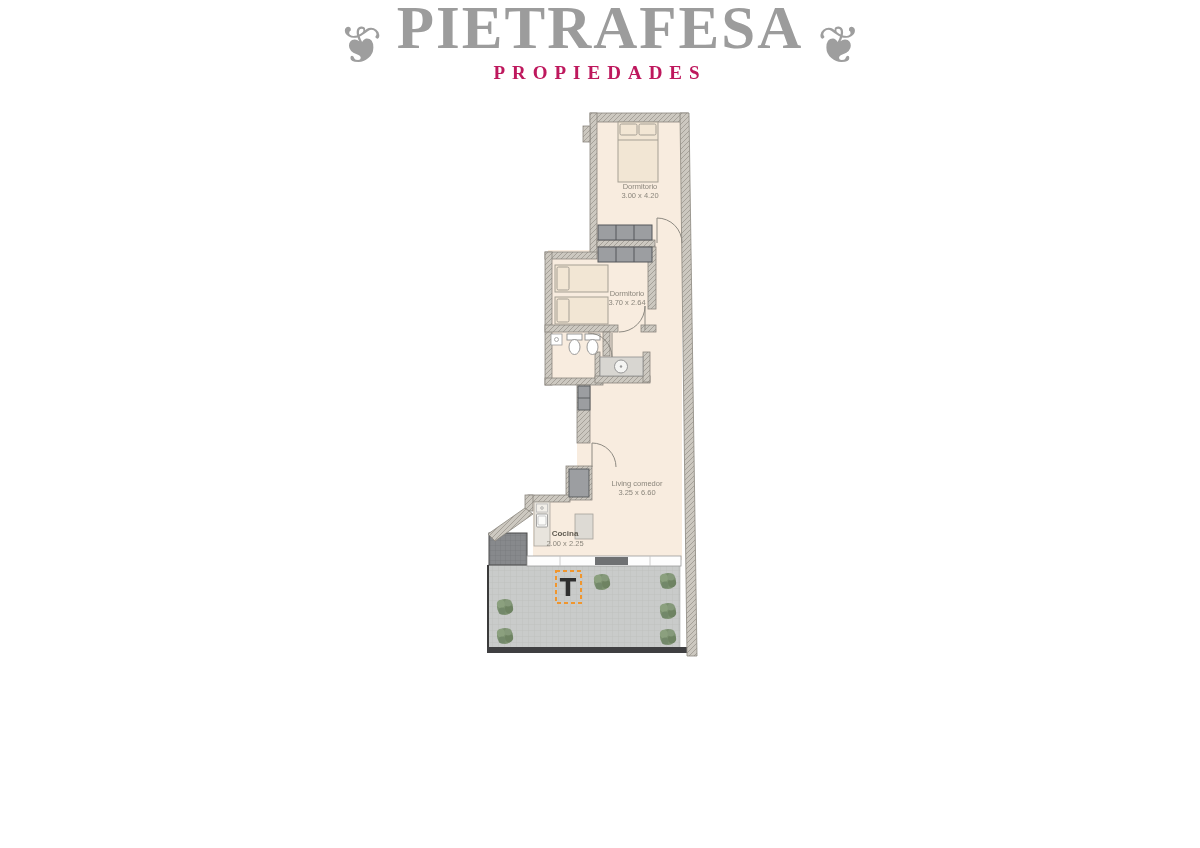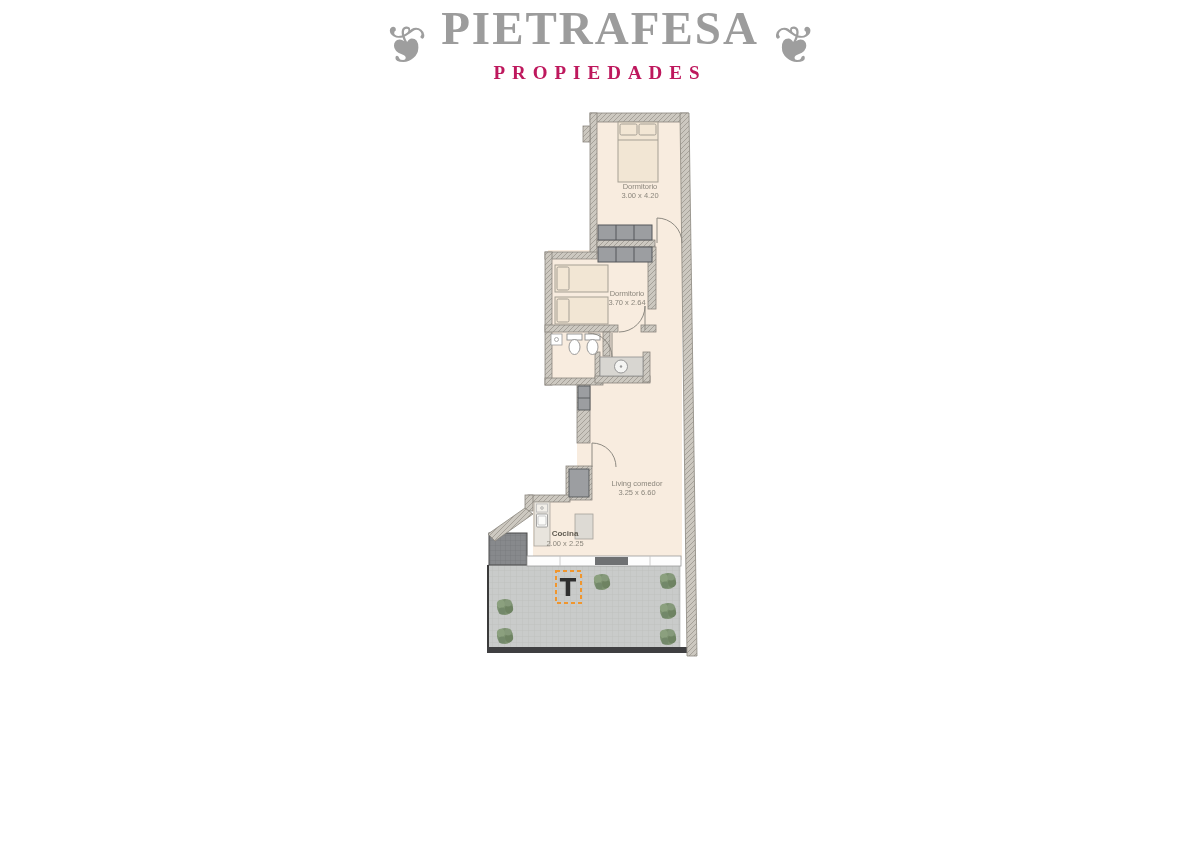--- a/index.html
+++ b/index.html
@@ -4,21 +4,21 @@
 <style>
   html,body{margin:0;padding:0;background:#ffffff;width:1200px;height:848px;overflow:hidden;
     font-family:"Liberation Sans",sans-serif;}
   .page{position:relative;width:1200px;height:848px;background:#fff;}
   .brand{position:absolute;top:6px;left:0;width:100%;display:flex;justify-content:center;
     align-items:center;gap:14px;}
   .brand .ornament{font-size:52px;line-height:56px;color:#9e9e9e;
     font-family:"DejaVu Sans",sans-serif;}
   .brand .ornament.left{transform:scaleX(-1);}
   .brand-text{text-align:center;}
-  .brand-title{font-family:"Liberation Serif",serif;font-size:47px;line-height:44px;
+  .brand-title{font-family:"Liberation Serif",serif;font-size:61px;line-height:44px;
     font-weight:700;color:#9c9c9c;letter-spacing:2px;margin:0;}
   .brand-tagline{font-family:"Liberation Serif",serif;font-size:19px;font-weight:700;
     color:#be185d;letter-spacing:7px;margin-top:12px;}
   svg{position:absolute;top:0;left:0;}
   text{font-family:"Liberation Sans",sans-serif;}
   .room-label{font-size:7.5px;fill:#8b867c;text-anchor:middle;}
   .room-label-strong{font-size:8px;fill:#5f5a50;font-weight:700;text-anchor:middle;}
   .t-marker{font-size:24px;font-weight:700;fill:#2f2f2f;text-anchor:middle;
     font-family:"DejaVu Sans",sans-serif;}
 </style>

